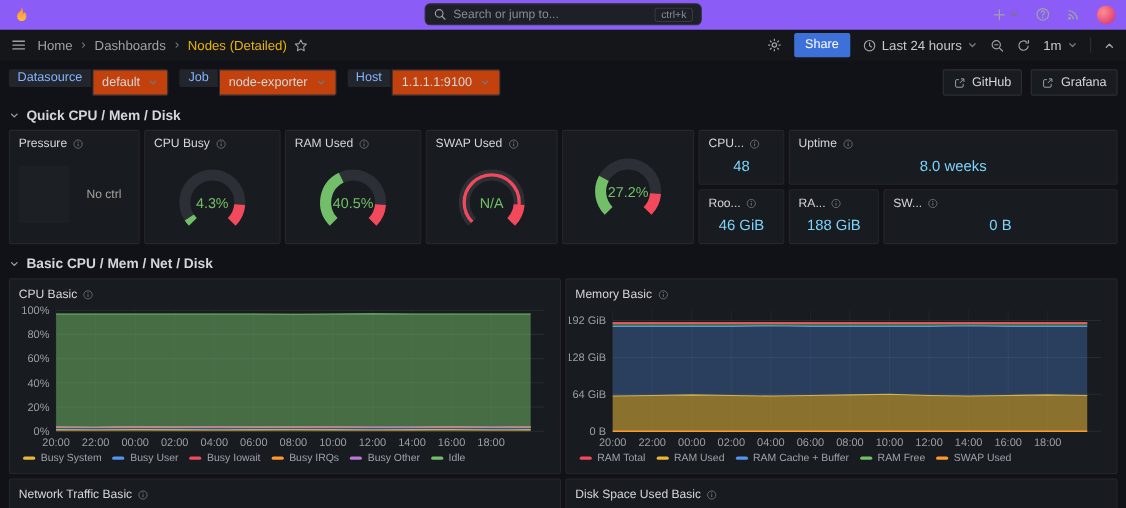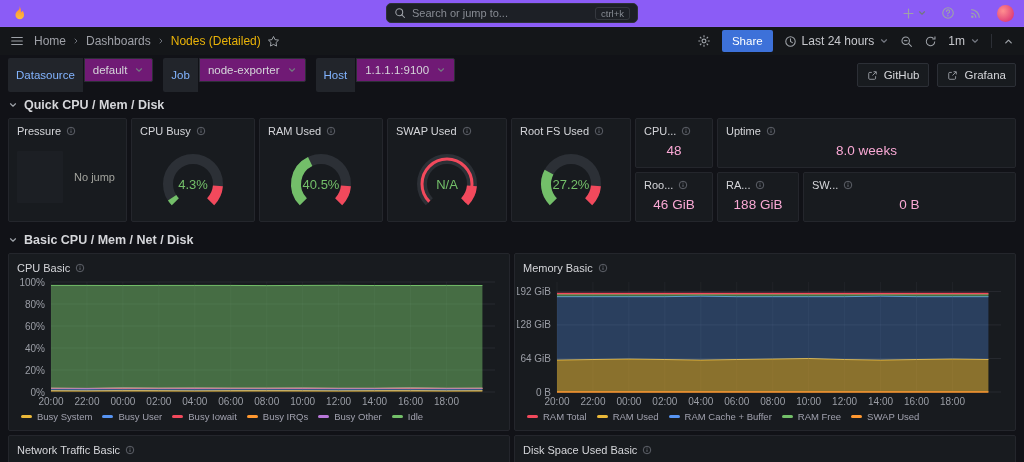--- a/index.html
+++ b/index.html
@@ -27,23 +27,23 @@
   .nav-right { margin-left:auto; display:flex; align-items:center; gap:11px; color:#c7c8cd; font-size:12px; }
   .share-btn { background:#3d71d9; color:#fff; border:none; border-radius:2px; height:22px; padding:0 10px;
                font-size:11.5px; font-family:inherit; cursor:pointer; }
   .hgroup { display:flex; align-items:center; gap:5px; cursor:pointer; }
   .vdiv { width:1px; height:14px; background:#2c2f36; }
 
   
   .content { padding:0 8px; }
   .controls-row { margin-top:8px; display:flex; align-items:center; gap:10px; height:24px; }
   .var { display:flex; }
-  .var-label { background:#22252b; color:#83b4ff; font-size:11.5px; padding:0 8px; height:34px;
+  .var-label { background:#22252b; color:#83b4ff; font-size:11.5px; padding:0 8px; height:16px;
                display:flex; align-items:center; border-radius:2px 0 0 2px; cursor:pointer; }
-  .var-value { background:#701a75; border:1px solid #2c2f36; color:#d5d6da; font-size:11.5px; padding:0 8px;
+  .var-value { background:#c2410c; border:1px solid #2c2f36; color:#d5d6da; font-size:11.5px; padding:0 8px;
                height:24px; display:flex; align-items:center; gap:7px; border-radius:0 2px 2px 0;
                margin-left:1px; cursor:pointer; }
   .controls-right { margin-left:auto; display:flex; gap:8px;align-items:center; }
   .linkbtn { display:flex; align-items:center; gap:6px; background:#181b1f; border:1px solid #2c2f36;
              color:#d5d6da; height:24px; padding:0 9px; border-radius:2px; font-size:11.5px;
              font-family:inherit; cursor:pointer; }
 
   .sec { display:flex; align-items:center; gap:6px; margin-top:9px; font-size:12.5px; font-weight:700;
          color:#d5d6da; height:18px; cursor:pointer; }
 
@@ -64,21 +64,21 @@
 
   .pressure-body { flex:1; display:flex; align-items:center; gap:8px; padding:2px 8px 8px; }
   .nodata-rect { width:46px; height:52px; background:#1c1f24; border-radius:1px; flex:none; }
   .nodata { font-size:11px; color:#a2a39d; margin:auto; }
 
   .gauge-body { flex:1; display:flex; align-items:center; justify-content:center; }
   .gauge-svg { width:100px; height:64px; }
 
   .stats { flex:1; display:grid; grid-template-columns:78px 82px 1fr; grid-auto-rows:1fr; gap:4px; }
   .stat-value { flex:1; display:flex; align-items:center; justify-content:center;
-                font-size:13.5px; font-weight:500; color:#f9a8d4; padding-bottom:5px; }
+                font-size:13.5px; font-weight:500; color:#7dd3fc; padding-bottom:5px; }
   .span2 { grid-column:2 / 4; }
 
   .charts { height:178px; }
   .chart-panel { flex:1; }
   .chart-panel .p-head { height:22px; padding-top:5px; }
   .plot { height:132px; margin:0 2px; cursor:crosshair; }
   .legend { height:22px; display:flex; align-items:center; gap:10px; padding:0 8px 5px 12px;
             font-size:9.5px; color:rgba(204,204,220,0.75); overflow:hidden; white-space:nowrap; }
   .legend-item { display:flex; align-items:center; gap:5px; cursor:pointer; }
   .legend-mark { width:11px; height:3px; border-radius:1.5px; flex:none; }
@@ -317,21 +317,21 @@
 
       <div class="panel w-p0">
         <div class="p-head">
           <span class="p-title">Pressure</span>
           <svg class="ic ic-10 dim2">
               <use href="#ic-info"></use>
             </svg>
         </div>
         <div class="pressure-body">
           <div class="nodata-rect"></div>
-          <span class="nodata">No jump</span>
+          <span class="nodata">No ctrl</span>
         </div>
       </div>
 
       <div class="panel w-g0">
         <div class="p-head">
           <span class="p-title">CPU Busy</span>
           <svg class="ic ic-10 dim2">
               <use href="#ic-info"></use>
             </svg>
         </div>
@@ -374,26 +374,20 @@
             <svg class="gauge-svg" viewBox="0 0 100 64">
               <path d="M 32.32 53.68 A 25 25 0 1 1 67.68 53.68" stroke="#2c3036" stroke-width="10" fill="none"></path>
               <path d="M 74.92 37.96 A 25 25 0 0 1 67.68 53.68" stroke="#f2495c" stroke-width="10" fill="none"></path>
               <path d="M 32.32 53.68 A 25 25 0 1 1 67.68 53.68" stroke="#f2495c" stroke-width="3" fill="none"></path>
               <text x="50" y="41" text-anchor="middle" font-size="13" fill="#73bf69">N/A</text>
             </svg>
           </div>
       </div>
 
       <div class="panel w-g4">
-        <div class="p-head">
-          <span class="p-title">Root FS Used</span>
-          <svg class="ic ic-10 dim2">
-              <use href="#ic-info"></use>
-            </svg>
-        </div>
         <div class="gauge-body">
             <svg class="gauge-svg" viewBox="0 0 100 64">
               <path d="M 32.32 53.68 A 25 25 0 1 1 67.68 53.68" stroke="#2c3036" stroke-width="10" fill="none"></path>
               <path d="M 74.92 37.96 A 25 25 0 0 1 67.68 53.68" stroke="#f2495c" stroke-width="10" fill="none"></path>
               <path d="M 32.32 53.68 A 25 25 0 0 1 28.02 24.09" stroke="#73bf69" stroke-width="10" fill="none"></path>
               <text x="50" y="41" text-anchor="middle" font-size="13" fill="#73bf69">27.2%</text>
             </svg>
           </div>
       </div>
 

